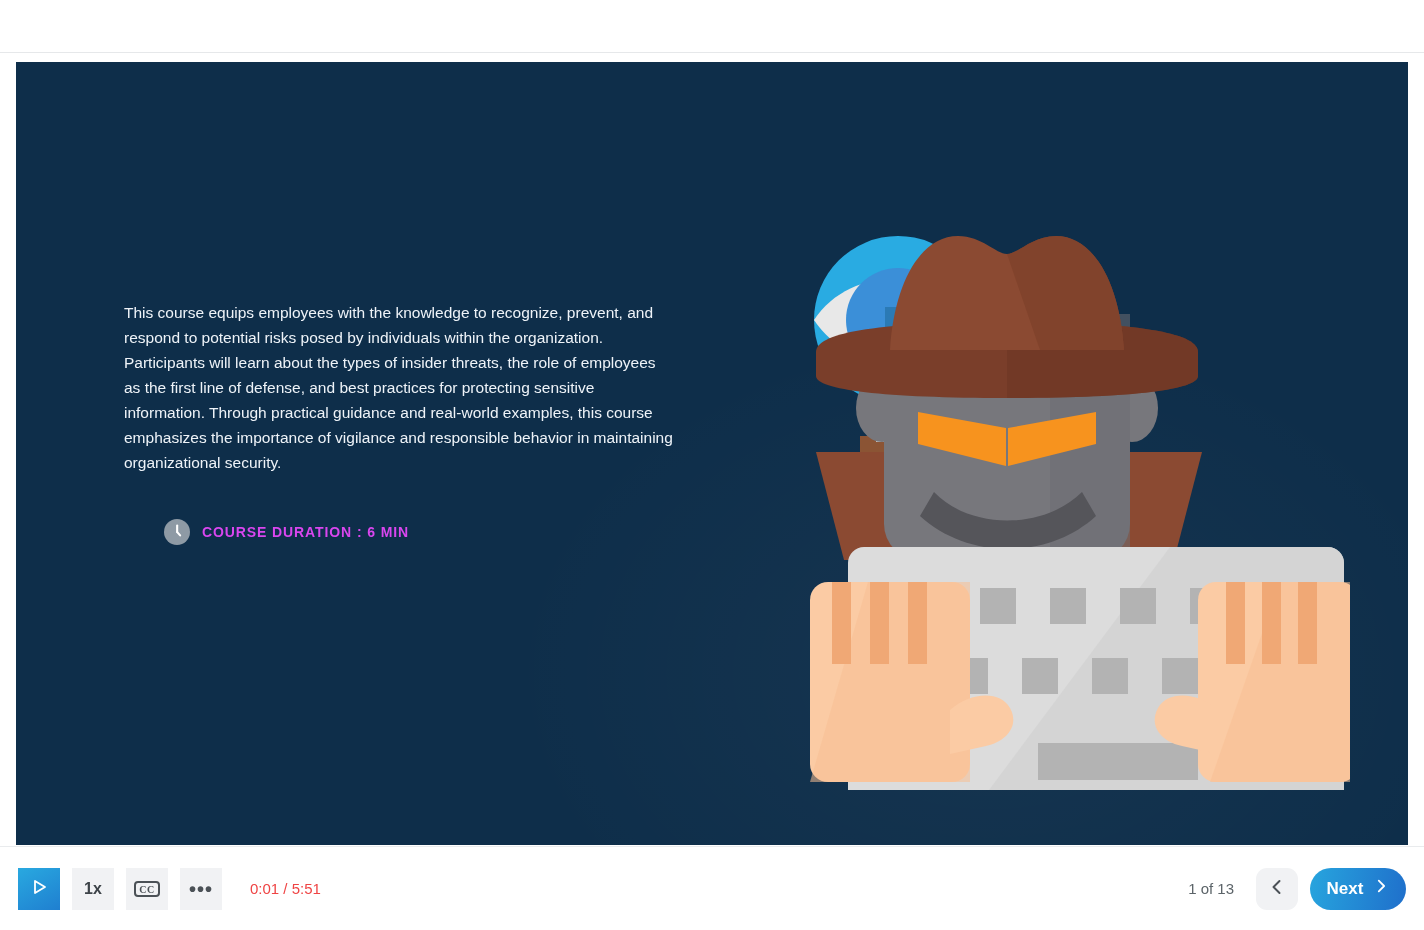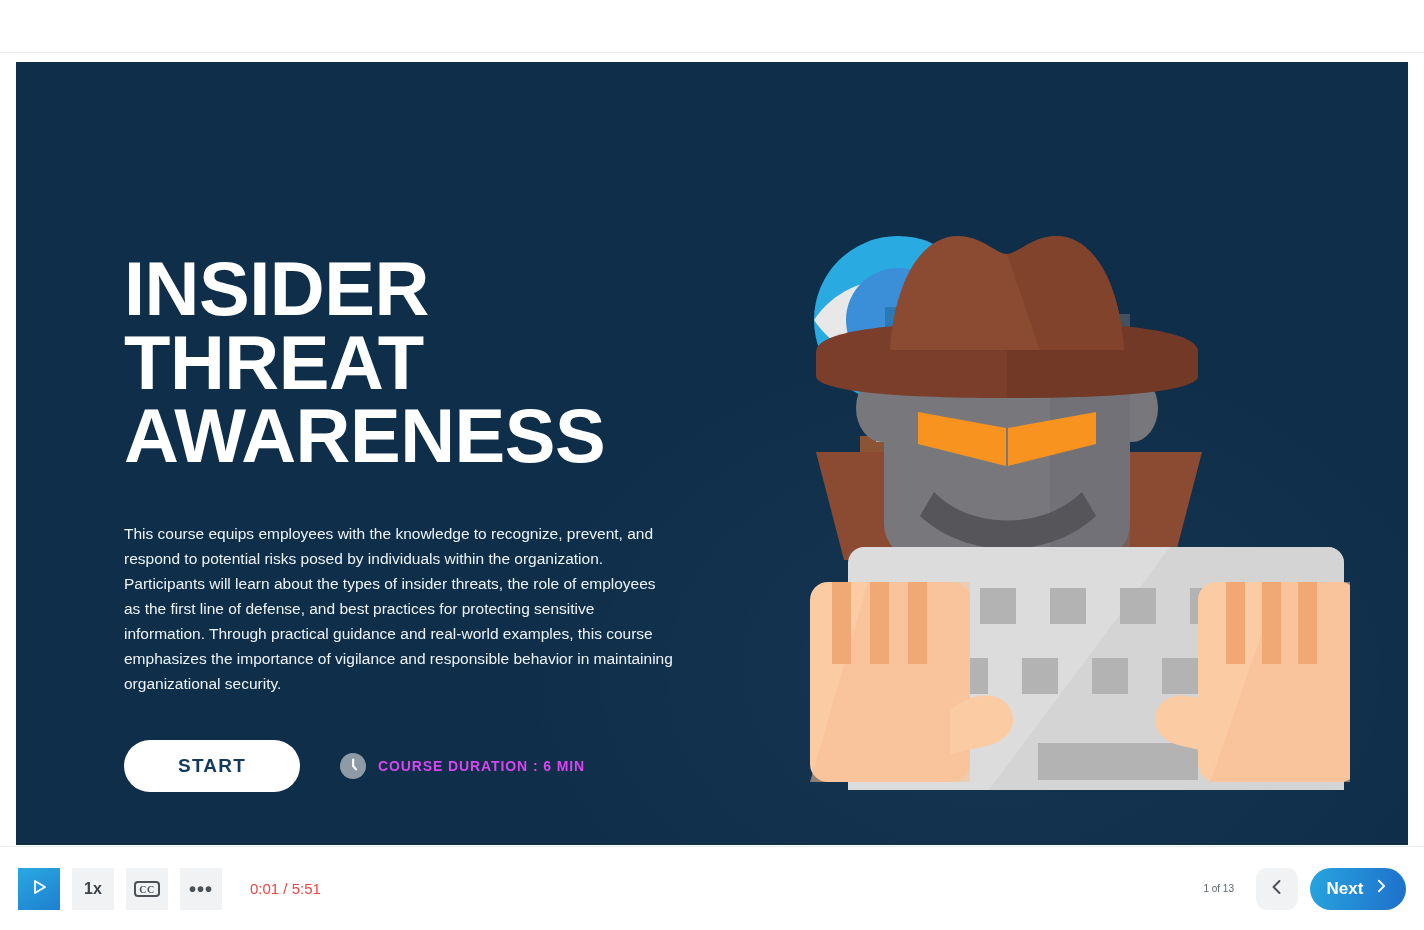--- a/index.html
+++ b/index.html
@@ -152,21 +152,21 @@
     color: #ef4444;
     font-size: 15px;
   }
   #player-right {
     margin-left: auto;
     display: flex; align-items: center;
     margin-right: 18px;
   }
   #page-indicator {
     color: #5c6469;
-    font-size: 10px;
+    font-size: 15px;
     margin-right: 22px;
   }
   #prev-button {
     width: 42px; height: 42px;
     border: none; border-radius: 11px;
     background: #f1f2f4;
     display: flex; align-items: center; justify-content: center;
     cursor: pointer; margin-right: 12px;
   }
   #next-button {
@@ -271,25 +271,23 @@
         <path d="M470 352 L 548 352 L 548 552 L 400 552 Z" fill="#f7bf94" opacity="0.55"></path>
         <rect x="416" y="352" width="19" height="82" fill="#f0a875"></rect>
         <rect x="452" y="352" width="19" height="82" fill="#f0a875"></rect>
         <rect x="488" y="352" width="19" height="82" fill="#f0a875"></rect>
         <path d="M408 480 C 388 462, 358 460, 348 478 C 338 496, 352 512, 372 516 L 408 524 Z" fill="#fbcba4"></path>
       </g>
     </svg>
   </div>
 
   <div id="text-col">
-    <h1 id="course-title">INSIDER THREAT AWARENESS</h1>
     <p id="course-desc">This course equips employees with the knowledge to recognize, prevent, and respond to potential risks posed by individuals within the organization. Participants will learn about the types of insider threats, the role of employees as the first line of defense, and best practices for protecting sensitive information. Through practical guidance and real-world examples, this course emphasizes the importance of vigilance and responsible behavior in maintaining organizational security.</p>
 
     <div id="action-row">
-      <button id="start-button">START</button>
 
       <div id="duration-wrap">
         <span>
           <svg id="clock-icon" width="26" height="26" viewBox="0 0 26 26" xmlns="http://www.w3.org/2000/svg">
             <circle cx="13" cy="13" r="13" fill="#8e9aa5"></circle>
             <rect x="12.1" y="5.6" width="2.1" height="8.3" rx="1" fill="#ffffff"></rect>
             <rect x="12.1" y="12.2" width="2.1" height="6.4" rx="1" fill="#ffffff" transform="rotate(-42 13.1 13.1)"></rect>
           </svg>
         </span>
         <span id="duration-label">COURSE DURATION : 6 MIN</span>

